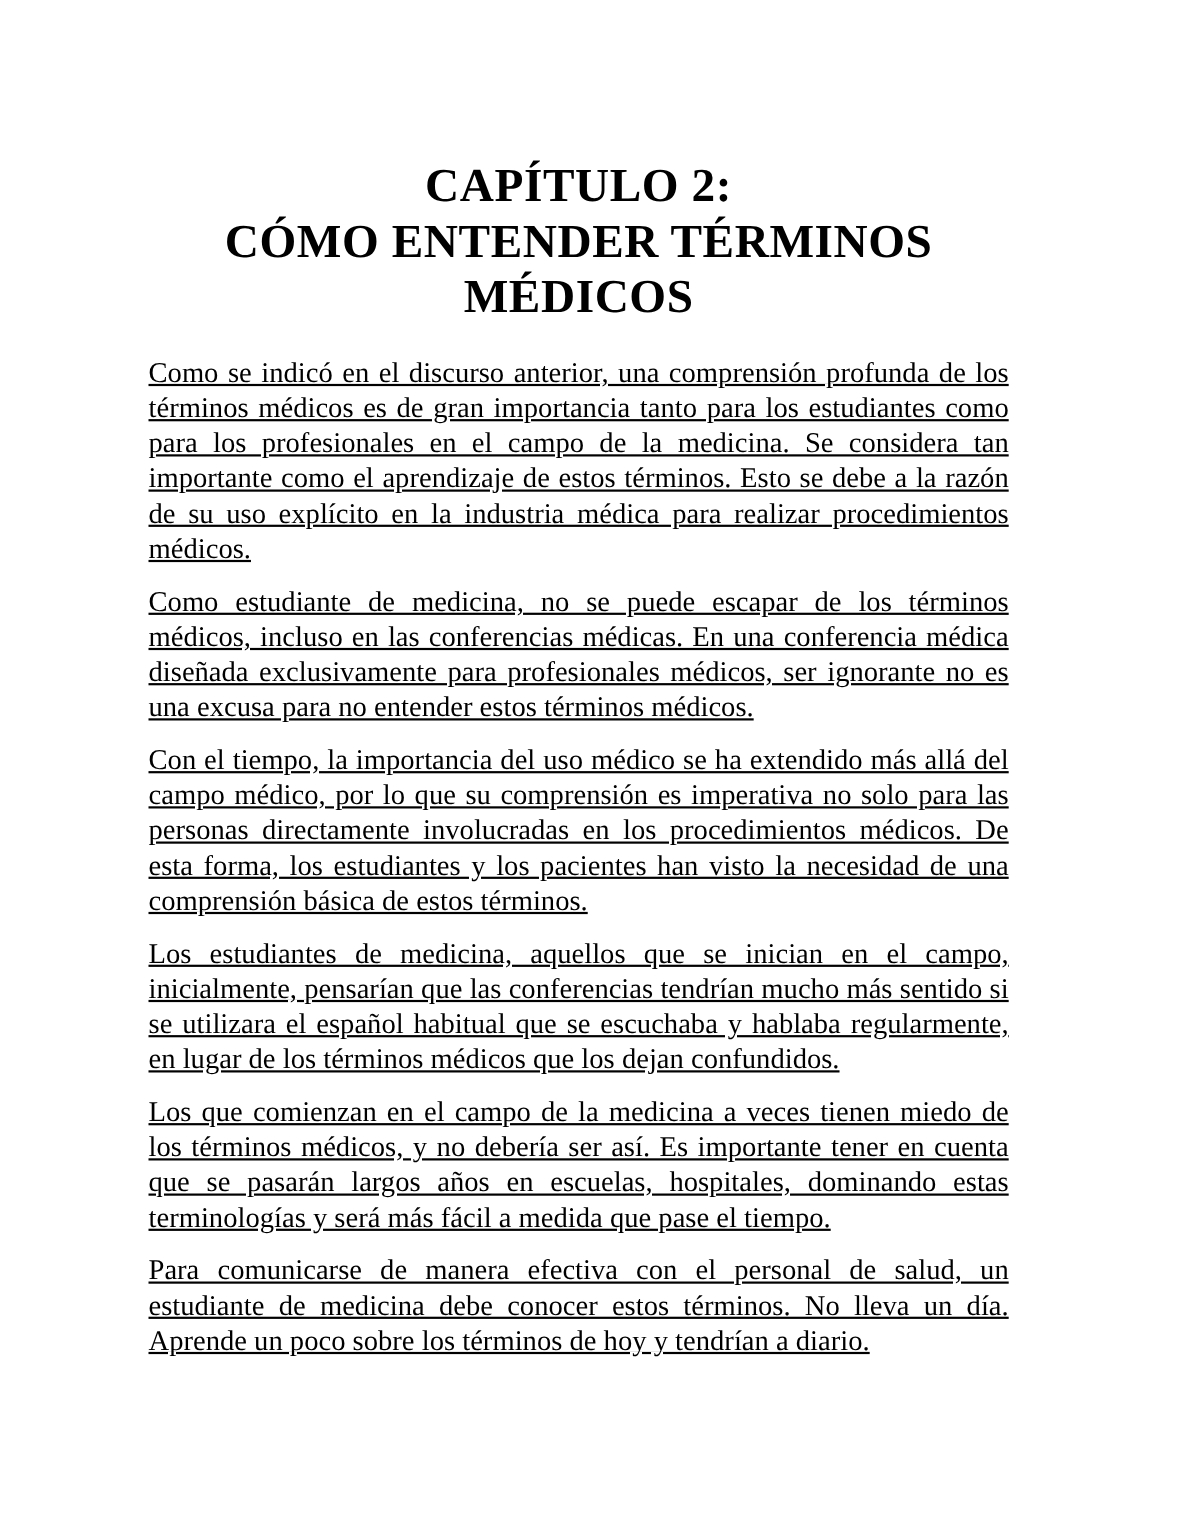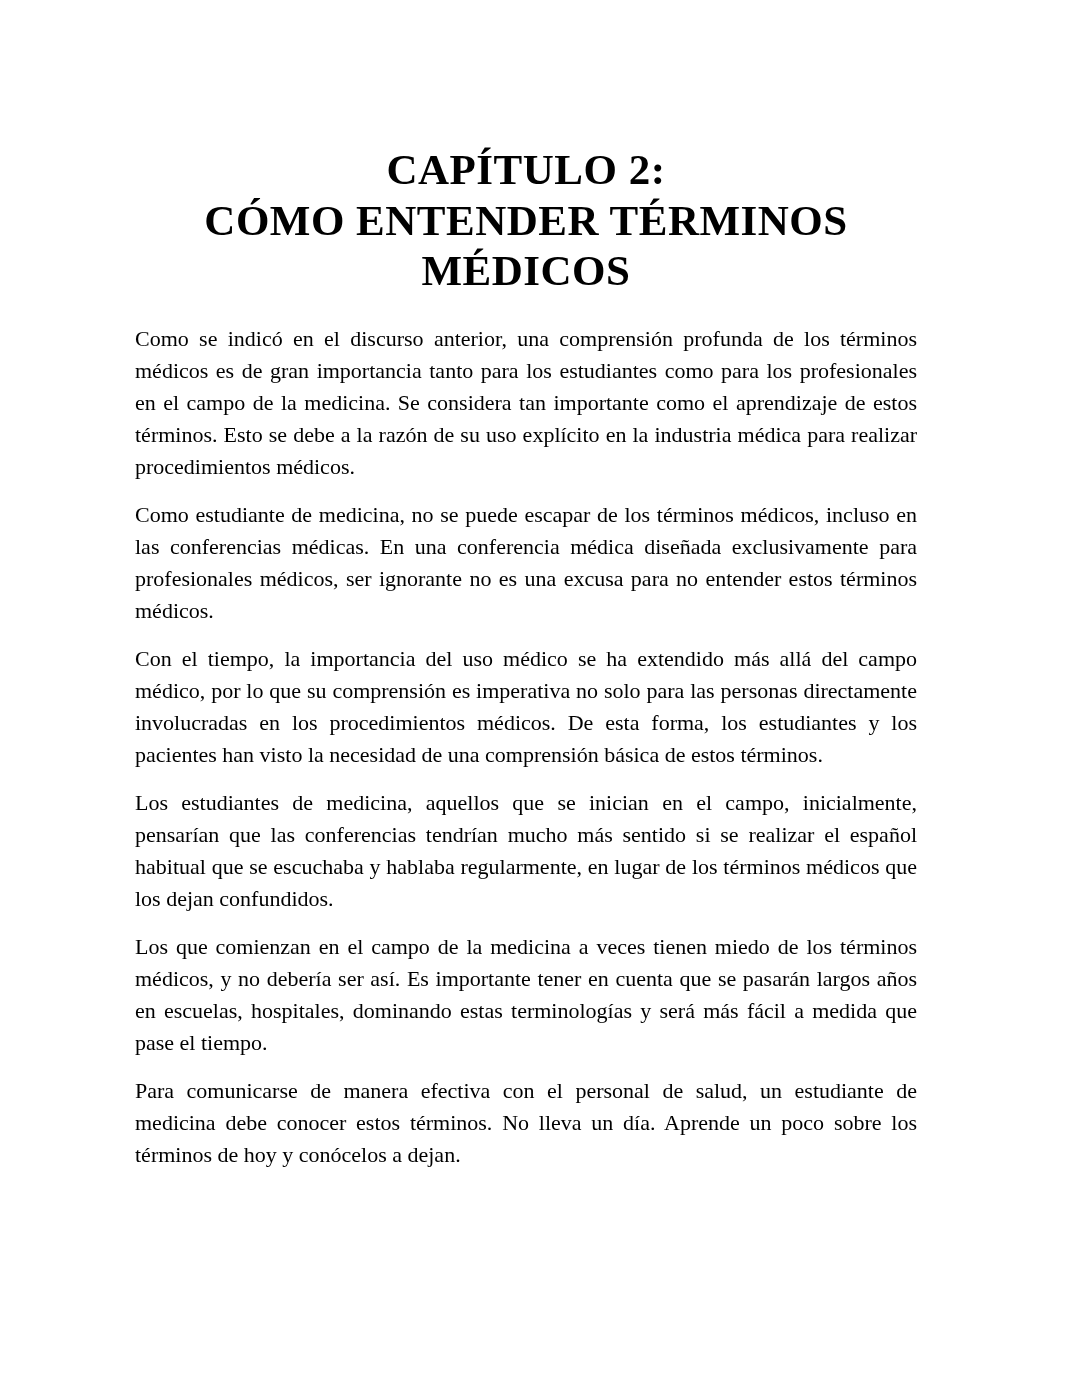--- a/index.html
+++ b/index.html
@@ -22,38 +22,39 @@
     margin: 0 0 26px 0;
     text-align: center;
     font-weight: bold;
     font-size: 43px;
     line-height: 1.18;
     white-space: pre-line;
     letter-spacing: 0.5px;
   }
   .body-paragraph {
     margin: 0 0 16px 0;
-    font-size: 22px;
+    font-size: 26px;
     line-height: 32px;
     text-align: justify;
     text-justify: inter-word;
+    text-decoration: underline;
   }
 </style>
 </head>
 <body>
 
 <div class="page">
   <h1 class="chapter-title">CAPÍTULO 2:
 CÓMO ENTENDER TÉRMINOS
 MÉDICOS</h1>
 
   <p class="body-paragraph">Como se indicó en el discurso anterior, una comprensión profunda de los términos médicos es de gran importancia tanto para los estudiantes como para los profesionales en el campo de la medicina. Se considera tan importante como el aprendizaje de estos términos. Esto se debe a la razón de su uso explícito en la industria médica para realizar procedimientos médicos.</p>
 
   <p class="body-paragraph">Como estudiante de medicina, no se puede escapar de los términos médicos, incluso en las conferencias médicas. En una conferencia médica diseñada exclusivamente para profesionales médicos, ser ignorante no es una excusa para no entender estos términos médicos.</p>
 
   <p class="body-paragraph">Con el tiempo, la importancia del uso médico se ha extendido más allá del campo médico, por lo que su comprensión es imperativa no solo para las personas directamente involucradas en los procedimientos médicos. De esta forma, los estudiantes y los pacientes han visto la necesidad de una comprensión básica de estos términos.</p>
 
-  <p class="body-paragraph">Los estudiantes de medicina, aquellos que se inician en el campo, inicialmente, pensarían que las conferencias tendrían mucho más sentido si se realizar el español habitual que se escuchaba y hablaba regularmente, en lugar de los términos médicos que los dejan confundidos.</p>
+  <p class="body-paragraph">Los estudiantes de medicina, aquellos que se inician en el campo, inicialmente, pensarían que las conferencias tendrían mucho más sentido si se utilizara el español habitual que se escuchaba y hablaba regularmente, en lugar de los términos médicos que los dejan confundidos.</p>
 
   <p class="body-paragraph">Los que comienzan en el campo de la medicina a veces tienen miedo de los términos médicos, y no debería ser así. Es importante tener en cuenta que se pasarán largos años en escuelas, hospitales, dominando estas terminologías y será más fácil a medida que pase el tiempo.</p>
 
-  <p class="body-paragraph">Para comunicarse de manera efectiva con el personal de salud, un estudiante de medicina debe conocer estos términos. No lleva un día. Aprende un poco sobre los términos de hoy y conócelos a dejan.</p>
+  <p class="body-paragraph">Para comunicarse de manera efectiva con el personal de salud, un estudiante de medicina debe conocer estos términos. No lleva un día. Aprende un poco sobre los términos de hoy y tendrían a diario.</p>
 </div>
 
 </body></html>

